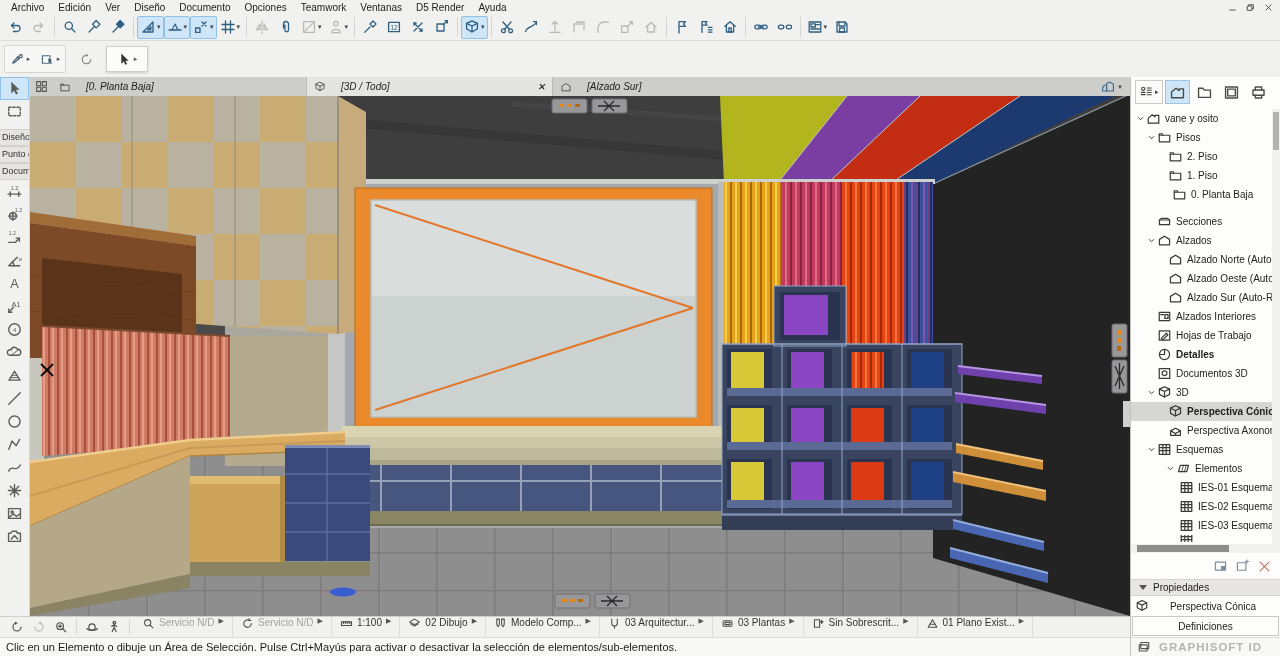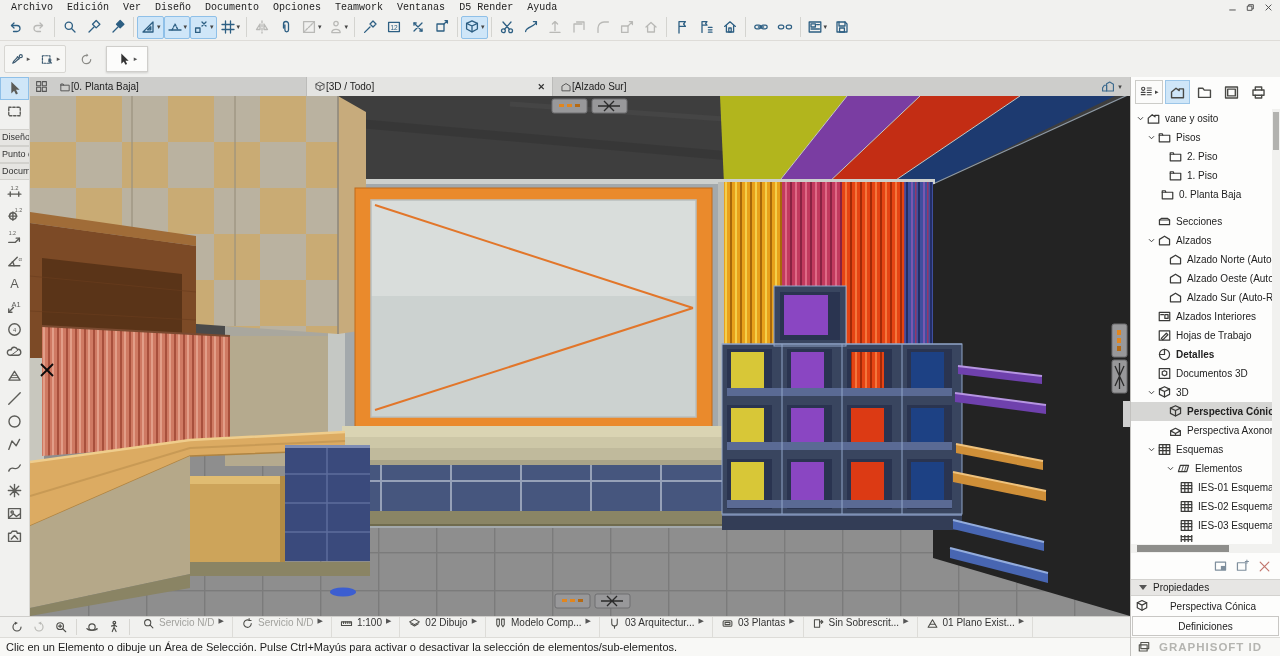--- a/index.html
+++ b/index.html
@@ -4,21 +4,21 @@
 <style>
   * { box-sizing: border-box; margin:0; padding:0; }
   html,body { width:1280px; height:656px; overflow:hidden; }
   body { font-family:"Liberation Sans", sans-serif; background:#f1f1ef; color:#222; }
   #app { width:1280px; height:656px; display:flex; flex-direction:column; position:relative; }
 
   svg.ic { display:block; fill:none; stroke:currentColor; stroke-width:1.3; stroke-linecap:round; stroke-linejoin:round; }
 
   
   .menubar { height:14px; display:flex; align-items:center; background:#f1f1ef; padding-left:4px; flex:none; }
-  .menus { display:flex;font-family:Liberation Mono, monospace; }
+  .menus { display:flex; }
   .mi { font-size:10px; padding:0 7px; white-space:nowrap; }
   .winctl { margin-left:auto; display:flex; gap:9px; padding-right:7px; align-items:center; color:#444; }
   .winctl svg.ic { width:9px; height:9px; stroke-width:1.6; }
 
   
   .toolbar { height:27px; display:flex; align-items:center; background:#f1f1ef; border-bottom:1px solid #dedcd8; padding-left:3px; flex:none; }
   .tbtn { height:23px; min-width:24px; display:flex; align-items:center; justify-content:center; color:#2d5f83; border:1px solid transparent; border-radius:2px; padding:0 2px; }
   .tbtn svg.ic { width:16px; height:16px; }
   .tbtn .caret { font-size:7px; color:#444; margin-left:1px; }
   .tbtn.active { background:#cfe6f8; border-color:#8fc0e8; }
@@ -45,21 +45,21 @@
   .xbtn svg.ic { width:17px; height:17px; }
   .xbtn.selected { background:#cfe6f8; border:1px solid #8fc0e8; }
   .xlabel { height:17px; background:#e6e5e2; border-top:1px solid #d2d1cd; border-bottom:1px solid #d2d1cd; font-size:9px; line-height:15px; padding-left:2px; white-space:nowrap; overflow:hidden; color:#333; flex:none; }
   .xgap { height:6px; flex:none; }
 
   
   .canvas-col { flex:1; display:flex; flex-direction:column; min-width:0; }
   .tabbar { height:19px; background:#cdcdcb; display:flex; align-items:stretch; font-size:10px; flex:none; }
   .quadbtn { width:22px; display:flex; align-items:center; justify-content:center; color:#555; flex:none; }
   .quadbtn svg.ic { width:13px; height:13px; }
-  .tab { display:flex; align-items:center; gap:0; padding:0 7px; border-right:1px solid #bcbcba; color:#222; white-space:nowrap; overflow:hidden; }
+  .tab { display:flex; align-items:center; gap:15px; padding:0 7px; border-right:1px solid #bcbcba; color:#222; white-space:nowrap; overflow:hidden;font-style:italic; }
   .tab svg.ic { width:12px; height:12px; color:#555; flex:none; }
   .tab .tclose { margin-left:auto; font-size:9px; font-weight:bold; color:#333; padding-left:8px; }
   .tab.active { background:#e4e4e2; }
   .tab.t1 { width:255px; }
   .tab.t2 { width:246px; }
   .tab.t3 { flex:1; border-right:none;text-align:center; }
   .tab-right { width:38px; display:flex; align-items:center; justify-content:center; color:#3c6a8e; flex:none; }
   .tab-right svg.ic { width:16px; height:14px; }
   .tab-right .caret { font-size:7px; color:#444; margin-left:2px; }
 
@@ -973,21 +973,21 @@
           <div class="trow" style="padding-left: 26px;">
             <span class="chev"></span>
             <span class="ticon">
               <svg class="ic" viewBox="0 0 16 16">
                 <path d="M2.4 12.6V4h3.2l.6 1.6h7.4v7z"></path>
                 <path d="M2.4 5.6h3.8"></path>
               </svg>
             </span>
             <span class="tlabel">1. Piso</span>
           </div>
-          <div class="trow" style="padding-left: 18px; align-items: center;">
+          <div class="trow" style="padding-left: 30px; align-items: center;">
             <span class="chev"></span>
             <span class="ticon">
               <svg class="ic" viewBox="0 0 16 16">
                 <path d="M2.4 12.6V4h3.2l.6 1.6h7.4v7z"></path>
                 <path d="M2.4 5.6h3.8"></path>
               </svg>
             </span>
             <span class="tlabel">0. Planta Baja</span>
           </div>
           <div class="trow" style="padding-left: 15px; margin-top: 8px;">

